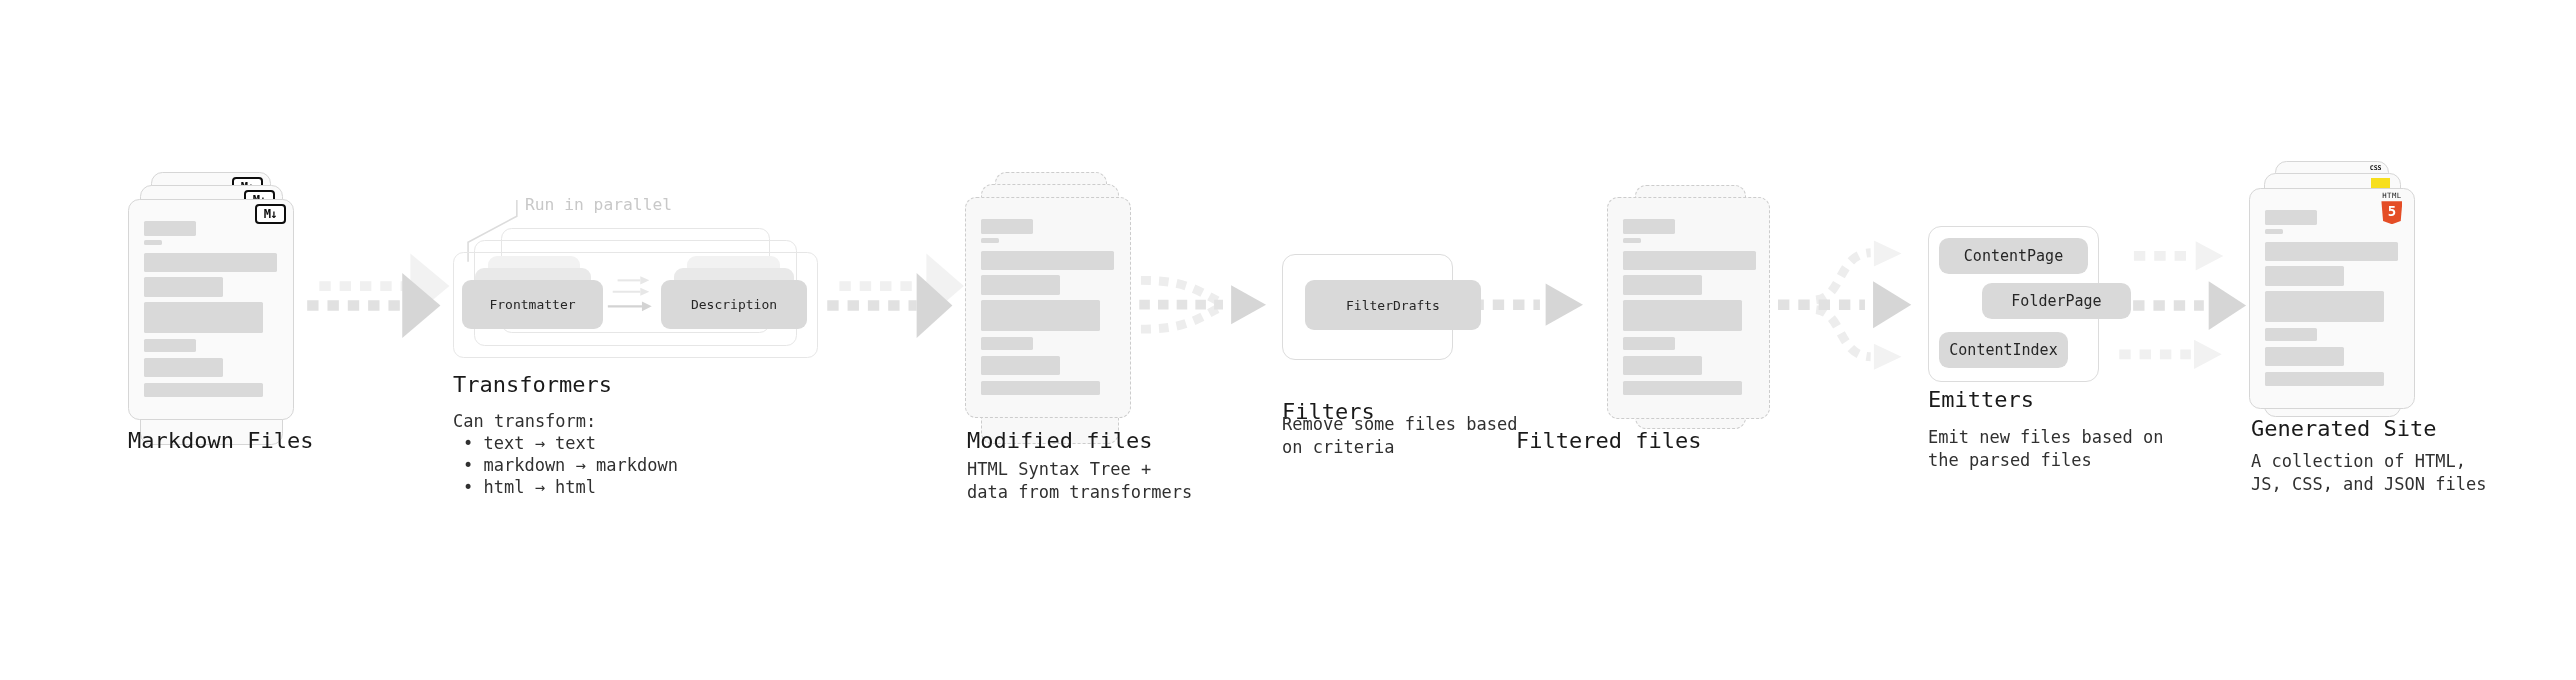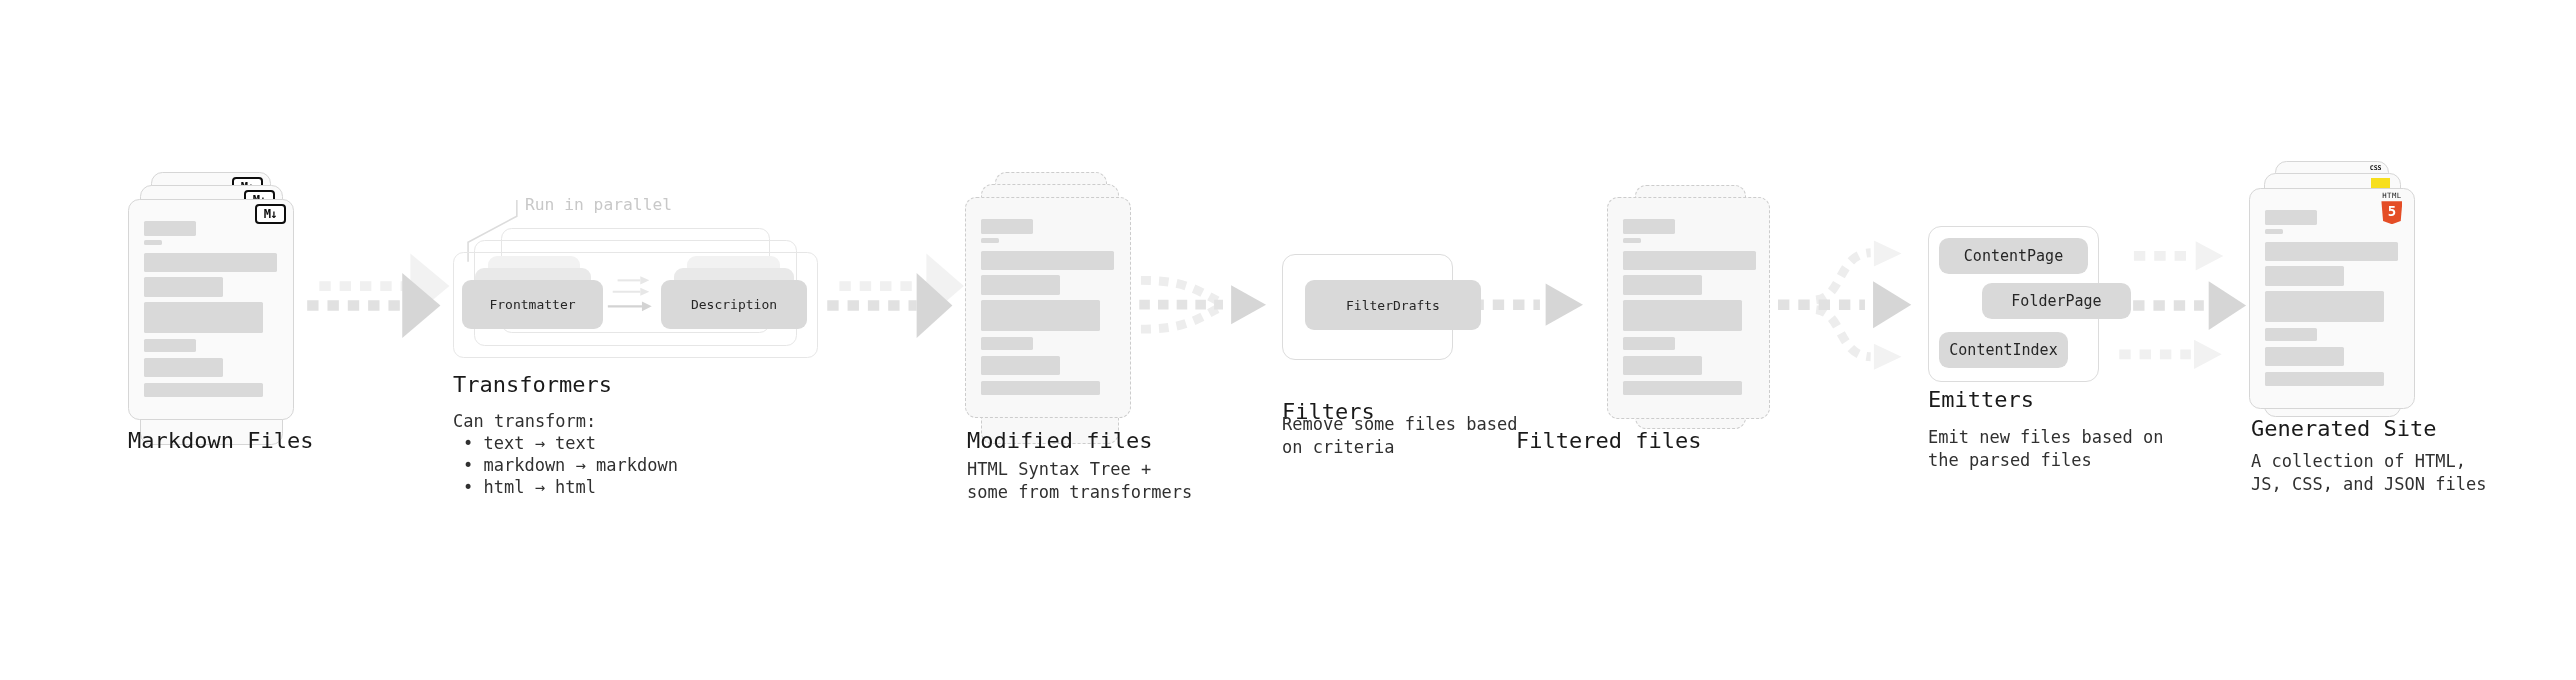--- a/index.html
+++ b/index.html
@@ -186,21 +186,21 @@
         <div class="bar b2"></div>
         <div class="bar b3"></div>
         <div class="bar b4"></div>
         <div class="bar b5"></div>
         <div class="bar b6"></div>
         <div class="bar b7"></div>
         <div class="bar b8"></div>
       </div>
     <div class="stage-label" style="left:967px;top:428px;">Modified files</div>
     <div class="stage-desc" style="left:967px;top:458px;">HTML Syntax Tree +
-some from transformers</div>
+data from transformers</div>
   </div>
 
   <div>
     <div class="panel" style="left:1282px;top:254px;width:171px;height:106px;"></div>
     <div class="pill" style="left:1294px;top:280px;width:176px;height:50px;margin-left:11px;">FilterDrafts</div>
     <div class="stage-label" style="left:1282px;top:375px;margin-top:24px;">Filters</div>
     <div class="stage-desc" style="left:1282px;top:413px;">Remove some files based
 on criteria</div>
   </div>
 

